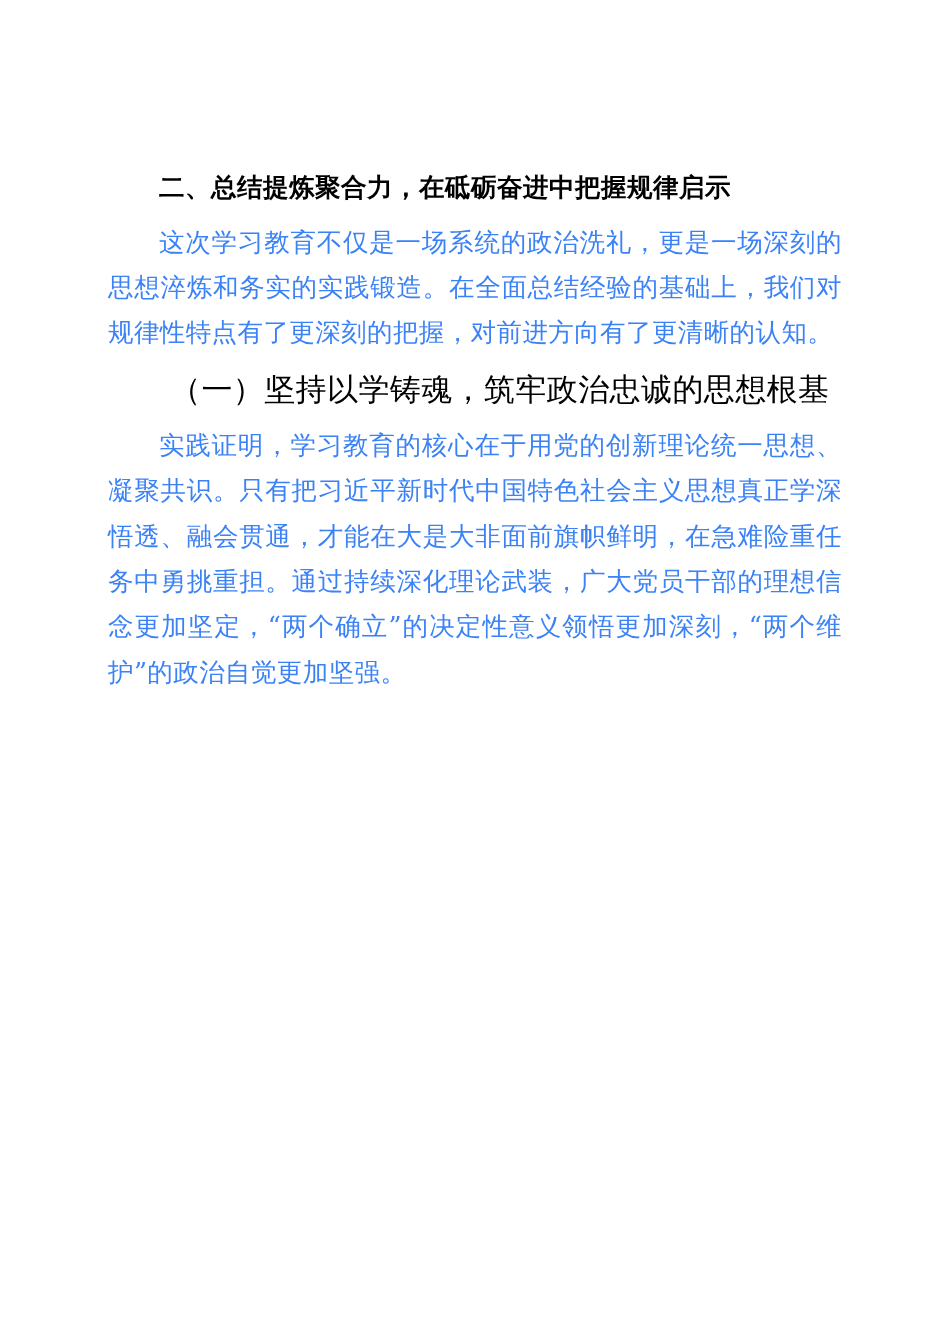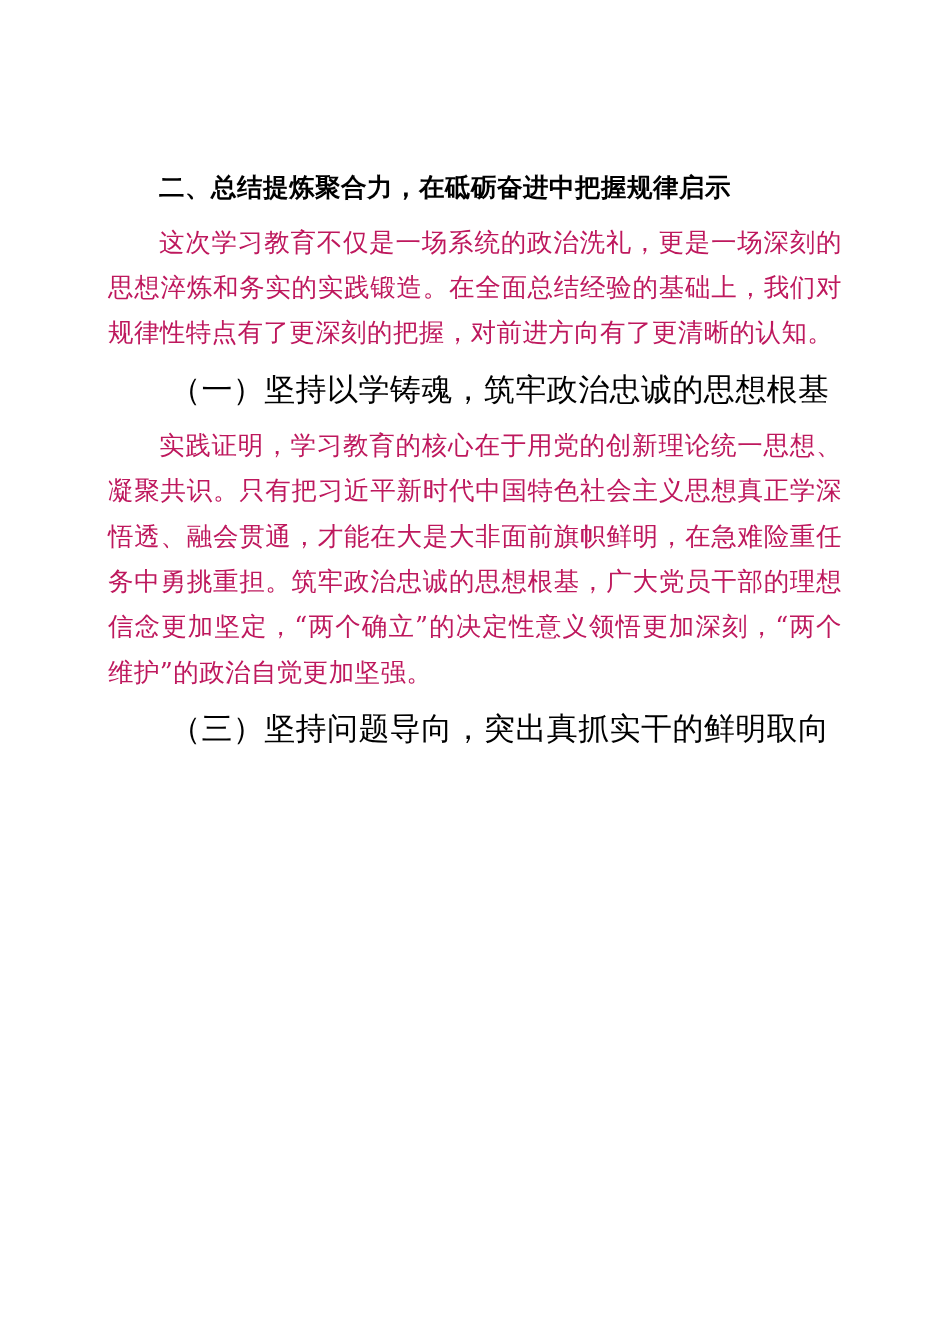--- a/index.html
+++ b/index.html
@@ -36,35 +36,34 @@
     color: #000;
   }
   .para {
     font-size: 25.5px;
     line-height: 1.78;
     letter-spacing: 0.4px;
     text-indent: 2em;
     margin: 0 0 6px 0;
     text-align: justify;
     text-justify: inter-ideograph;
-    color: #be185d;
+    color: #3b82f6;
   }
   .subheading {
     font-size: 31px;
     line-height: 1.78;
     letter-spacing: 0.4px;
     text-indent: 2em;
     margin: 0 0 6px 0;
     color: #000;
   }
 </style>
 </head>
 <body>
 
 <div class="page">
   <div class="doc-body">
     <h2 class="heading">二、总结提炼聚合力，在砥砺奋进中把握规律启示</h2>
     <p class="para">这次学习教育不仅是一场系统的政治洗礼，更是一场深刻的思想淬炼和务实的实践锻造。在全面总结经验的基础上，我们对规律性特点有了更深刻的把握，对前进方向有了更清晰的认知。</p>
     <p class="subheading">（一）坚持以学铸魂，筑牢政治忠诚的思想根基</p>
-    <p class="para">实践证明，学习教育的核心在于用党的创新理论统一思想、凝聚共识。只有把习近平新时代中国特色社会主义思想真正学深悟透、融会贯通，才能在大是大非面前旗帜鲜明，在急难险重任务中勇挑重担。筑牢政治忠诚的思想根基，广大党员干部的理想信念更加坚定，“两个确立”的决定性意义领悟更加深刻，“两个维护”的政治自觉更加坚强。</p>
-    <p class="subheading">（三）坚持问题导向，突出真抓实干的鲜明取向</p>
+    <p class="para">实践证明，学习教育的核心在于用党的创新理论统一思想、凝聚共识。只有把习近平新时代中国特色社会主义思想真正学深悟透、融会贯通，才能在大是大非面前旗帜鲜明，在急难险重任务中勇挑重担。通过持续深化理论武装，广大党员干部的理想信念更加坚定，“两个确立”的决定性意义领悟更加深刻，“两个维护”的政治自觉更加坚强。</p>
   </div>
 </div>
 
 </body></html>

